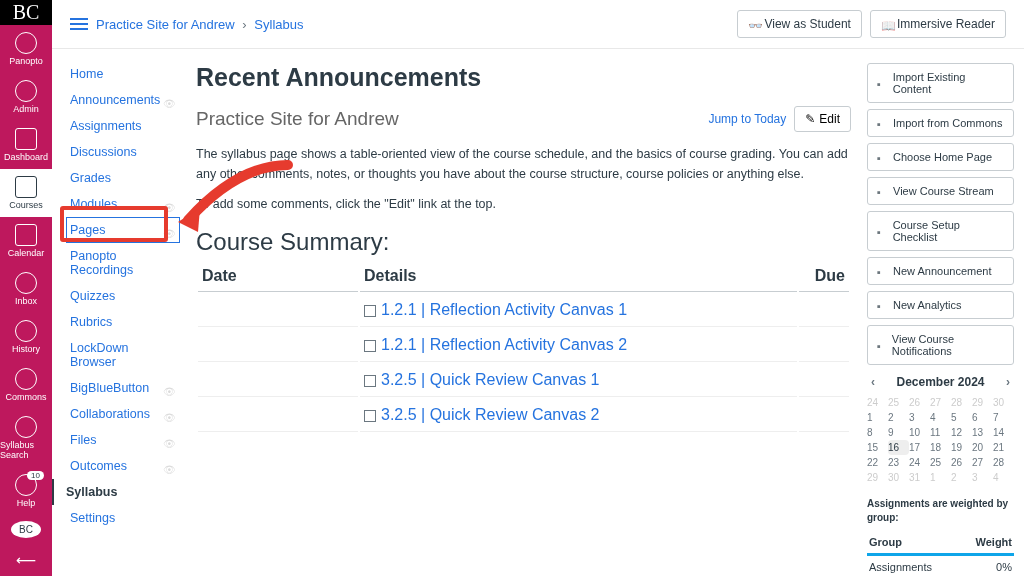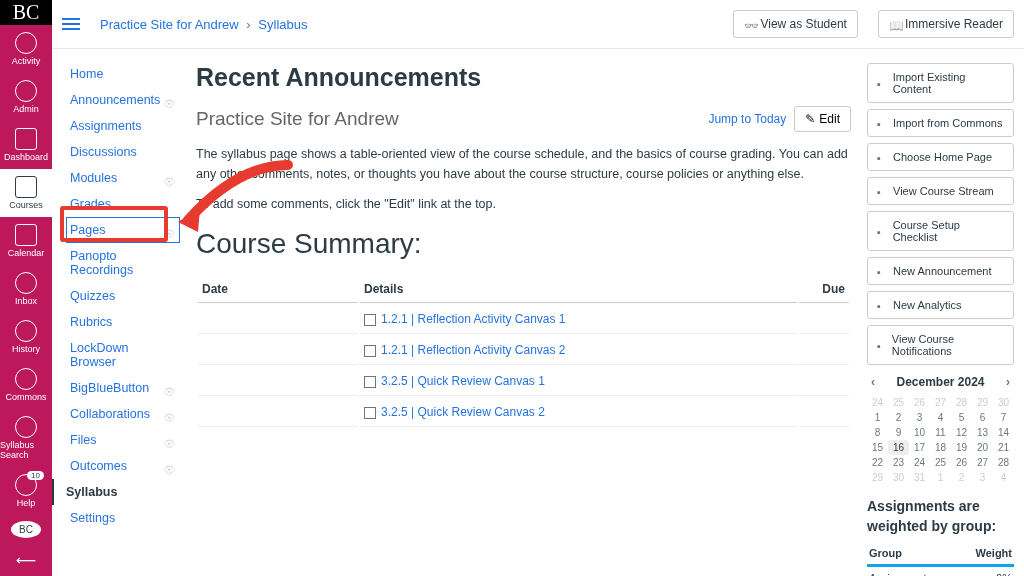--- a/index.html
+++ b/index.html
@@ -9,21 +9,21 @@
 .gnav-item { width: 52px; padding: 7px 0; display: flex; flex-direction: column; align-items: center; color: #fff; font-size: 9px; cursor: pointer; position: relative; }
 .gnav-item.active { background: #fff; color: #2d3b45; }
 .gnav-icon { width: 22px; height: 22px; border: 1.5px solid currentColor; border-radius: 50%; margin-bottom: 2px; display: flex; align-items: center; justify-content: center; }
 .gnav-icon.square { border-radius: 3px; }
 .gnav-spacer { flex: 1; }
 .gnav-avatar { width: 30px; height: 30px; border-radius: 50%; background: #fff; display:flex; align-items:center; justify-content:center; font-size:10px; color:#2d3b45; margin: 6px 0;}
 .gnav-arrow { color: #fff; padding: 8px; font-size: 14px; }
 .badge { position: absolute; top: 4px; right: 8px; background: #fff; color: #2d3b45; border-radius: 8px; padding: 0 4px; font-size: 8px; }
 
 .page { flex: 1; display: flex; flex-direction: column; }
-.topbar { display: flex; align-items: center; padding: 10px 10px; border-bottom: 1px solid #e8e8e8; gap: 20px; }
+.topbar { display: flex; align-items: center; padding: 10px 18px; border-bottom: 1px solid #e8e8e8; gap: 8px; }
 .hamburger { width: 18px; height: 12px; border-top: 2px solid #2573df; border-bottom: 2px solid #2573df; position: relative; cursor: pointer; }
 .hamburger::before { content:""; position:absolute; top:3px; left:0; right:0; border-top:2px solid #2573df; }
 .breadcrumb { color: #2573df; font-size: 13px; }
 .breadcrumb .sep { color: #6b7780; margin: 0 4px; }
 .topbar-spacer { flex: 1; }
 .top-btn { border: 1px solid #c7cdd1; background: #fff; padding: 6px 10px; border-radius: 3px; font-size: 12px; cursor: pointer; color: #2d3b45; display: inline-flex; align-items: center; gap: 5px; }
 
 .content-area { flex: 1; display: flex; overflow: hidden; }
 .course-nav { width: 128px; padding: 12px 0 20px 14px; }
 .course-nav .item { padding: 6px 4px; color: #2573df; font-size: 12.5px; display: flex; align-items: center; justify-content: space-between; cursor: pointer; }
@@ -35,53 +35,53 @@
 .red-callout { position: absolute; border: 4px solid #e63b2e; border-radius: 3px; pointer-events: none; }
 .arrow-svg { position: absolute; pointer-events: none; }
 
 .main { flex: 1; padding: 14px 16px; overflow-y: auto; position: relative; }
 h1 { font-size: 25px; font-weight: 700; color: #2d3b45; margin-bottom: 14px; }
 .subtitle-row { display: flex; align-items: center; margin-bottom: 12px; }
 .subtitle-row h2 { font-size: 19px; font-weight: 400; color: #666; flex: 1; }
 .jump { color: #2573df; font-size: 12px; margin-right: 8px; }
 .edit-btn { border: 1px solid #c7cdd1; background: #fff; padding: 5px 10px; border-radius: 3px; font-size: 12px; cursor: pointer; display: inline-flex; align-items: center; gap: 4px; }
 .body-text { font-size: 12.5px; color: #2d3b45; line-height: 1.6; margin-bottom: 10px; }
-.course-summary-h { font-size: 28px; font-weight: 400; margin: 14px 0 14px; }
-.summary-table { width: 100%; font-size: 12px; }
+.course-summary-h { font-size: 24px; font-weight: 400; margin: 14px 0 3px; }
+.summary-table { width: 100%; font-size: 16px; }
 .summary-table th { text-align: left; font-weight: 700; padding: 6px 4px; border-bottom: 1px solid #c7cdd1; }
 .summary-table th:last-child { text-align: right; }
 .summary-table td { padding: 7px 4px; border-bottom: 1px solid #eee; }
 .summary-table a { color: #2573df; text-decoration: none; }
 .doc-icon { display:inline-block; width:12px; height:12px; border:1px solid #6b7780; margin-right:5px; vertical-align:middle; position:relative;}
 .quiz-icon::before { content:"✎"; font-size:10px; color:#6b7780; }
 
 .sidebar-right { width: 157px; padding: 14px 10px 14px 0; overflow-y:auto; font-size:12px;}
 .side-btn { width: 100%; border: 1px solid #c7cdd1; background: #fff; padding: 7px 9px; border-radius: 3px; font-size: 11px; cursor: pointer; margin-bottom: 6px; text-align: left; color: #2d3b45; display:flex; align-items:center; gap:5px;}
 .cal-header { display: flex; align-items: center; justify-content: space-between; margin: 10px 0 6px; font-size: 12px; font-weight: 700; }
 .cal-nav { color: #6b7780; cursor: pointer; padding: 0 4px; }
 .calendar { width: 100%; font-size: 10px; border-collapse: collapse; color: #6b7780; }
-.calendar td { text-align: center; padding: 2px 0; width:14.28%; }
+.calendar td { padding: 2px 0; width:14.28%; }
 .calendar td.other { color: #ccc; }
 .calendar td.today { background: #eee; border-radius: 4px; color:#2d3b45;}
-.weight-text { margin: 12px 0 6px; font-weight:700; font-size:14px; line-height:1.4;}
+.weight-text { margin: 12px 0 6px; font-weight:700; font-size:10px; line-height:1.4;}
 .weight-table { width: 100%; font-size: 11px; border-collapse: collapse; }
 .weight-table th, .weight-table td { text-align: left; padding: 5px 2px; border-bottom: 1px solid #e8e8e8; }
 .weight-table th:last-child, .weight-table td:last-child { text-align: right; }
 .weight-table th { font-weight:700; border-bottom:3px solid #0ea5e9;}
 .mini-icon{display:inline-block;width:11px;height:11px;opacity:.7;}
 </style>
 </head>
 <body>
 
 <div class="global-nav">
   <div class="logo">BC</div>
   <div id="gnav-items">
       <div class="gnav-item">
         <div class="gnav-icon "></div>
-        <span>Activity</span>
+        <span>Panopto</span>
       </div>
       <div class="gnav-item">
         <div class="gnav-icon "></div>
         <span>Admin</span>
       </div>
       <div class="gnav-item">
         <div class="gnav-icon square"></div>
         <span>Dashboard</span>
       </div>
       <div class="gnav-item active">
@@ -149,25 +149,25 @@
           <span>Announcements</span>
           <span class="hidden-icon"></span>
         </div>
         <div class="item">
           <span>Assignments</span>
         </div>
         <div class="item">
           <span>Discussions</span>
         </div>
         <div class="item">
+          <span>Grades</span>
+        </div>
+        <div class="item">
           <span>Modules</span>
           <span class="hidden-icon"></span>
-        </div>
-        <div class="item">
-          <span>Grades</span>
         </div>
         <div class="item highlight">
           <span>Pages</span>
           <span class="hidden-icon"></span>
         </div>
         <div class="item">
           <span>Panopto Recordings</span>
         </div>
         <div class="item">
           <span>Quizzes</span>

